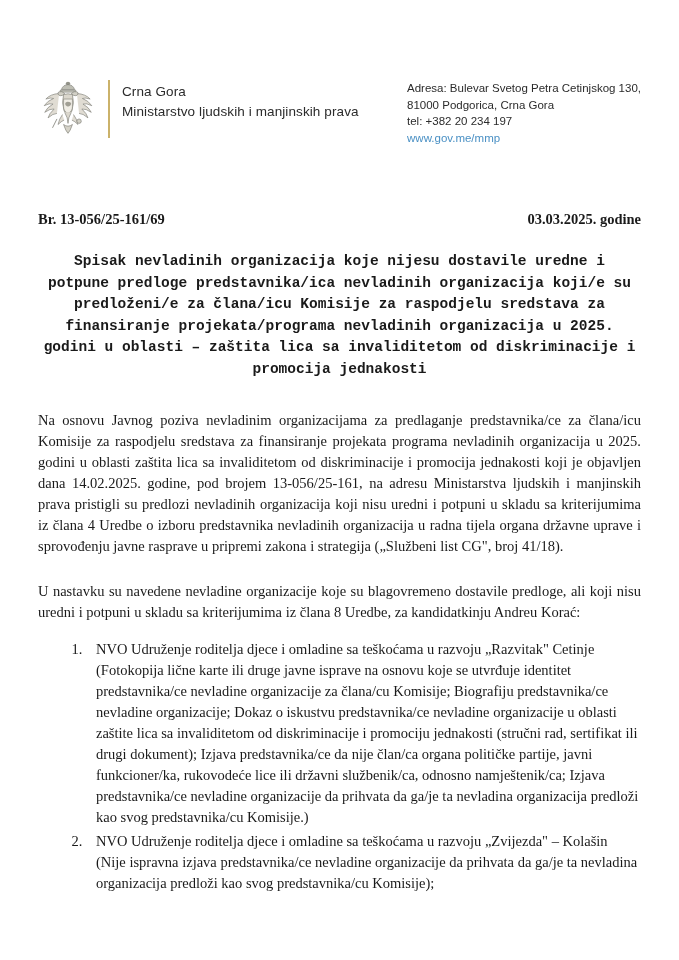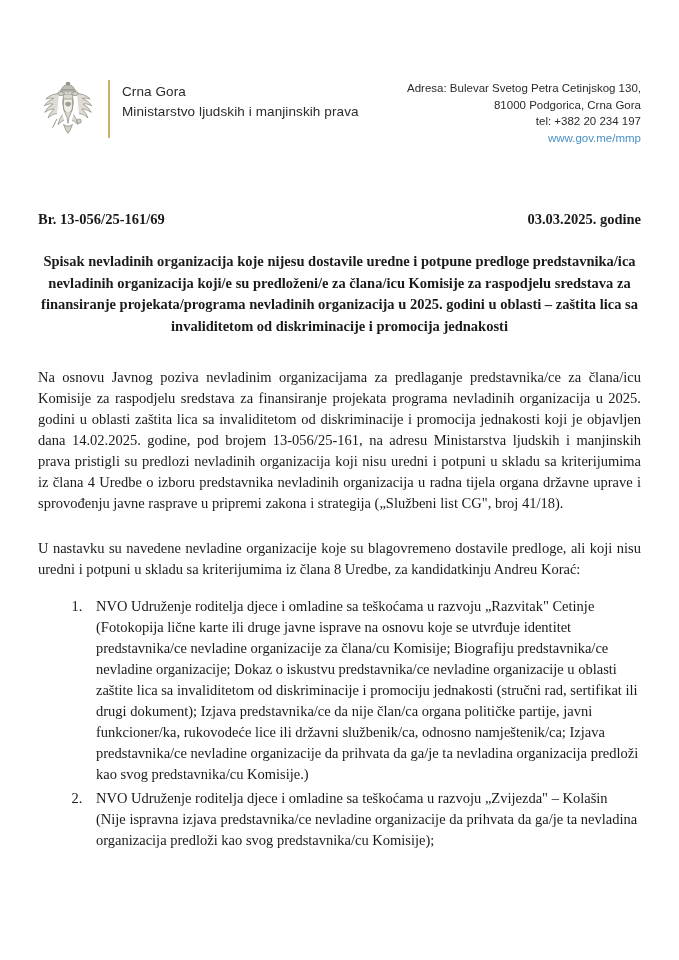--- a/index.html
+++ b/index.html
@@ -66,21 +66,21 @@
     line-height: 19px;
     letter-spacing: 0.1px;
   }
   .brand-ministry {
     font-size: 13.5px;
     line-height: 21px;
     letter-spacing: 0.1px;
   }
 
   .address {
-    text-align: right;
+    text-align: left;
     font-family: "Liberation Sans", "DejaVu Sans", sans-serif;
     font-size: 11.5px;
     line-height: 16.5px;
     color: #2b2b2b;
     padding-top: 2px;
     white-space: nowrap;
   }
   .address .web {
     color: #4a90c4;
   }
@@ -105,20 +105,21 @@
     text-justify: inter-word;
   }
 
   .doc-title {
     margin-top: 22px;
     font-size: 14.5px;
     line-height: 21.5px;
     font-weight: bold;
     text-align: center;
     padding: 0 2px;
+    font-family: Liberation Mono, monospace;
   }
 
   .para {
     margin-top: 30px;
     font-size: 14.5px;
     line-height: 21px;
     text-align: justify;
     text-justify: inter-word;
   }
 

